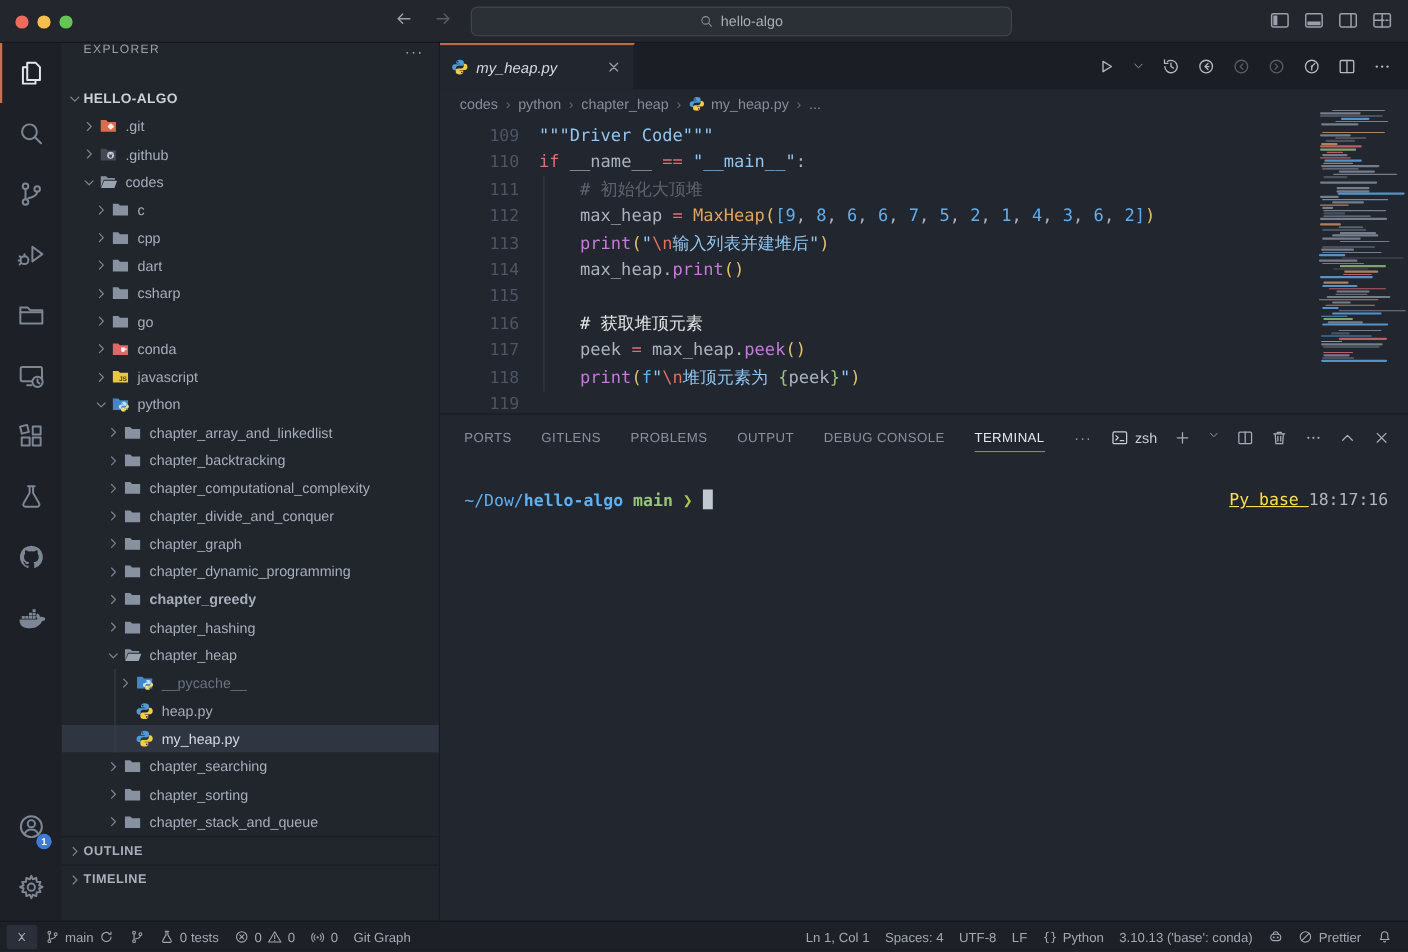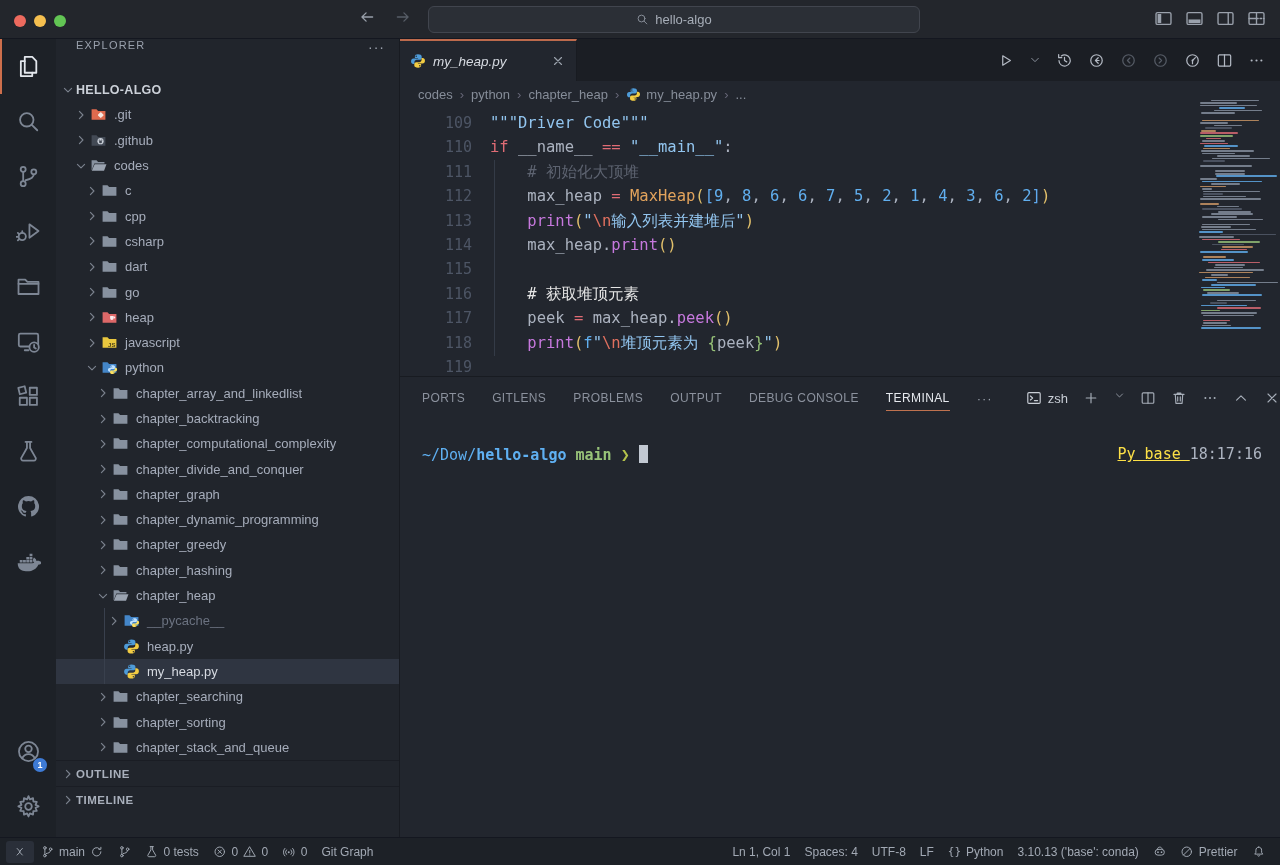--- a/index.html
+++ b/index.html
@@ -77,21 +77,21 @@
   .mm-line{border-radius:1px}
 
   
   #panel{position:absolute;top:337px;left:0;right:0;bottom:0;background:#22262e;border-top:1px solid #181b21}
   #panel-head{display:flex;align-items:center;height:42px;padding-left:22px}
   .ptab{margin-right:27px;height:42px;display:flex;align-items:center;position:relative;font-size:12px;
         letter-spacing:.4px;color:#8b919d;cursor:pointer}
   .ptab.active{color:#e6e9ee}
   .ptab.active::after{content:"";position:absolute;left:0;right:0;bottom:8px;border-bottom:1px solid #c0724f}
   .pmore{color:#9aa1ac;font-size:13px;letter-spacing:1px;margin-right:10px;cursor:pointer}
-  #panel-controls{margin-left:auto;display:flex;gap:15px;color:#a6adb8}
+  #panel-controls{margin-left:auto;display:flex;gap:15px;padding-right:16px;color:#a6adb8}
   #panel-controls .ico{width:16px;height:16px;cursor:pointer}
   #panel-controls .ico.sm{width:11px;height:11px}
   .zsh-chip{display:flex;gap:6px;align-items:center;font-size:13px;color:#c9ced6;cursor:pointer}
   .zsh-chip .ico{width:15px;height:15px}
   #term-body{position:relative;padding:26px 18px 0 22px;font-family:"DejaVu Sans Mono",monospace;font-size:15px}
   .cursor{display:inline-block;width:9px;height:18px;background:#c2c8d2;vertical-align:-3px;margin-left:9px}
   #term-right{position:absolute;right:18px;top:26px}
 
   
   #statusbar{position:absolute;bottom:0;left:0;right:0;height:27px;background:#1d2127;border-top:1px solid #141720;
@@ -355,34 +355,34 @@
         <span class="chev">
           <svg viewBox="0 0 16 16" fill="none" stroke="currentColor" stroke-width="1.15" stroke-linecap="round" stroke-linejoin="round">
             <path d="M6.2 3.9l4 4.1-4 4.1" stroke-width="1.3"></path>
           </svg>
         </span>
         <span class="ticon">
           <svg viewBox="0 0 16 16" fill="none" stroke="currentColor" stroke-width="1.15" stroke-linecap="round" stroke-linejoin="round">
             <path fill-rule="evenodd" stroke="none" fill="#87919f" d="M1.5 3h4.6l1.5 1.6h6.9V13H1.5z"></path>
           </svg>
         </span>
+        <span class="lbl">dart</span>
+      </div>
+      <div class="tree-row" style="padding-left: 28px;">
+        <span class="chev">
+          <svg viewBox="0 0 16 16" fill="none" stroke="currentColor" stroke-width="1.15" stroke-linecap="round" stroke-linejoin="round">
+            <path d="M6.2 3.9l4 4.1-4 4.1" stroke-width="1.3"></path>
+          </svg>
+        </span>
+        <span class="ticon">
+          <svg viewBox="0 0 16 16" fill="none" stroke="currentColor" stroke-width="1.15" stroke-linecap="round" stroke-linejoin="round">
+            <path fill-rule="evenodd" stroke="none" fill="#87919f" d="M1.5 3h4.6l1.5 1.6h6.9V13H1.5z"></path>
+          </svg>
+        </span>
         <span class="lbl">csharp</span>
-      </div>
-      <div class="tree-row" style="padding-left: 28px;">
-        <span class="chev">
-          <svg viewBox="0 0 16 16" fill="none" stroke="currentColor" stroke-width="1.15" stroke-linecap="round" stroke-linejoin="round">
-            <path d="M6.2 3.9l4 4.1-4 4.1" stroke-width="1.3"></path>
-          </svg>
-        </span>
-        <span class="ticon">
-          <svg viewBox="0 0 16 16" fill="none" stroke="currentColor" stroke-width="1.15" stroke-linecap="round" stroke-linejoin="round">
-            <path fill-rule="evenodd" stroke="none" fill="#87919f" d="M1.5 3h4.6l1.5 1.6h6.9V13H1.5z"></path>
-          </svg>
-        </span>
-        <span class="lbl">dart</span>
       </div>
       <div class="tree-row" style="padding-left: 28px;">
         <span class="chev">
           <svg viewBox="0 0 16 16" fill="none" stroke="currentColor" stroke-width="1.15" stroke-linecap="round" stroke-linejoin="round">
             <path d="M6.2 3.9l4 4.1-4 4.1" stroke-width="1.3"></path>
           </svg>
         </span>
         <span class="ticon">
           <svg viewBox="0 0 16 16" fill="none" stroke="currentColor" stroke-width="1.15" stroke-linecap="round" stroke-linejoin="round">
             <path fill-rule="evenodd" stroke="none" fill="#87919f" d="M1.5 3h4.6l1.5 1.6h6.9V13H1.5z"></path>
@@ -395,21 +395,21 @@
           <svg viewBox="0 0 16 16" fill="none" stroke="currentColor" stroke-width="1.15" stroke-linecap="round" stroke-linejoin="round">
             <path d="M6.2 3.9l4 4.1-4 4.1" stroke-width="1.3"></path>
           </svg>
         </span>
         <span class="ticon">
           <svg viewBox="0 0 16 16" fill="none" stroke="currentColor" stroke-width="1.15" stroke-linecap="round" stroke-linejoin="round">
             <path fill-rule="evenodd" stroke="none" fill="#dd6868" d="M1.5 3h4.6l1.5 1.6h6.9V13H1.5z"></path>
             <path fill-rule="evenodd" stroke="none" fill="#fbeef0" d="M8.6 6.6h3.2v2.2a1.6 1.6 0 01-3.2 0zM12 7.1h.5a.9.9 0 010 1.8H12z"></path>
           </svg>
         </span>
-        <span class="lbl">heap</span>
+        <span class="lbl">conda</span>
       </div>
       <div class="tree-row" style="padding-left: 28px;">
         <span class="chev">
           <svg viewBox="0 0 16 16" fill="none" stroke="currentColor" stroke-width="1.15" stroke-linecap="round" stroke-linejoin="round">
             <path d="M6.2 3.9l4 4.1-4 4.1" stroke-width="1.3"></path>
           </svg>
         </span>
         <span class="ticon">
           <svg viewBox="0 0 16 16" fill="none" stroke="currentColor" stroke-width="1.15" stroke-linecap="round" stroke-linejoin="round">
             <path fill-rule="evenodd" stroke="none" fill="#e9c73e" d="M1.5 3h4.6l1.5 1.6h6.9V13H1.5z"></path>
@@ -506,21 +506,21 @@
             <path d="M6.2 3.9l4 4.1-4 4.1" stroke-width="1.3"></path>
           </svg>
         </span>
         <span class="ticon">
           <svg viewBox="0 0 16 16" fill="none" stroke="currentColor" stroke-width="1.15" stroke-linecap="round" stroke-linejoin="round">
             <path fill-rule="evenodd" stroke="none" fill="#87919f" d="M1.5 3h4.6l1.5 1.6h6.9V13H1.5z"></path>
           </svg>
         </span>
         <span class="lbl">chapter_dynamic_programming</span>
       </div>
-      <div class="tree-row" style="padding-left: 39px;">
+      <div class="tree-row" style="padding-left: 39px; font-weight: bold;">
         <span class="chev">
           <svg viewBox="0 0 16 16" fill="none" stroke="currentColor" stroke-width="1.15" stroke-linecap="round" stroke-linejoin="round">
             <path d="M6.2 3.9l4 4.1-4 4.1" stroke-width="1.3"></path>
           </svg>
         </span>
         <span class="ticon">
           <svg viewBox="0 0 16 16" fill="none" stroke="currentColor" stroke-width="1.15" stroke-linecap="round" stroke-linejoin="round">
             <path fill-rule="evenodd" stroke="none" fill="#87919f" d="M1.5 3h4.6l1.5 1.6h6.9V13H1.5z"></path>
           </svg>
         </span>

